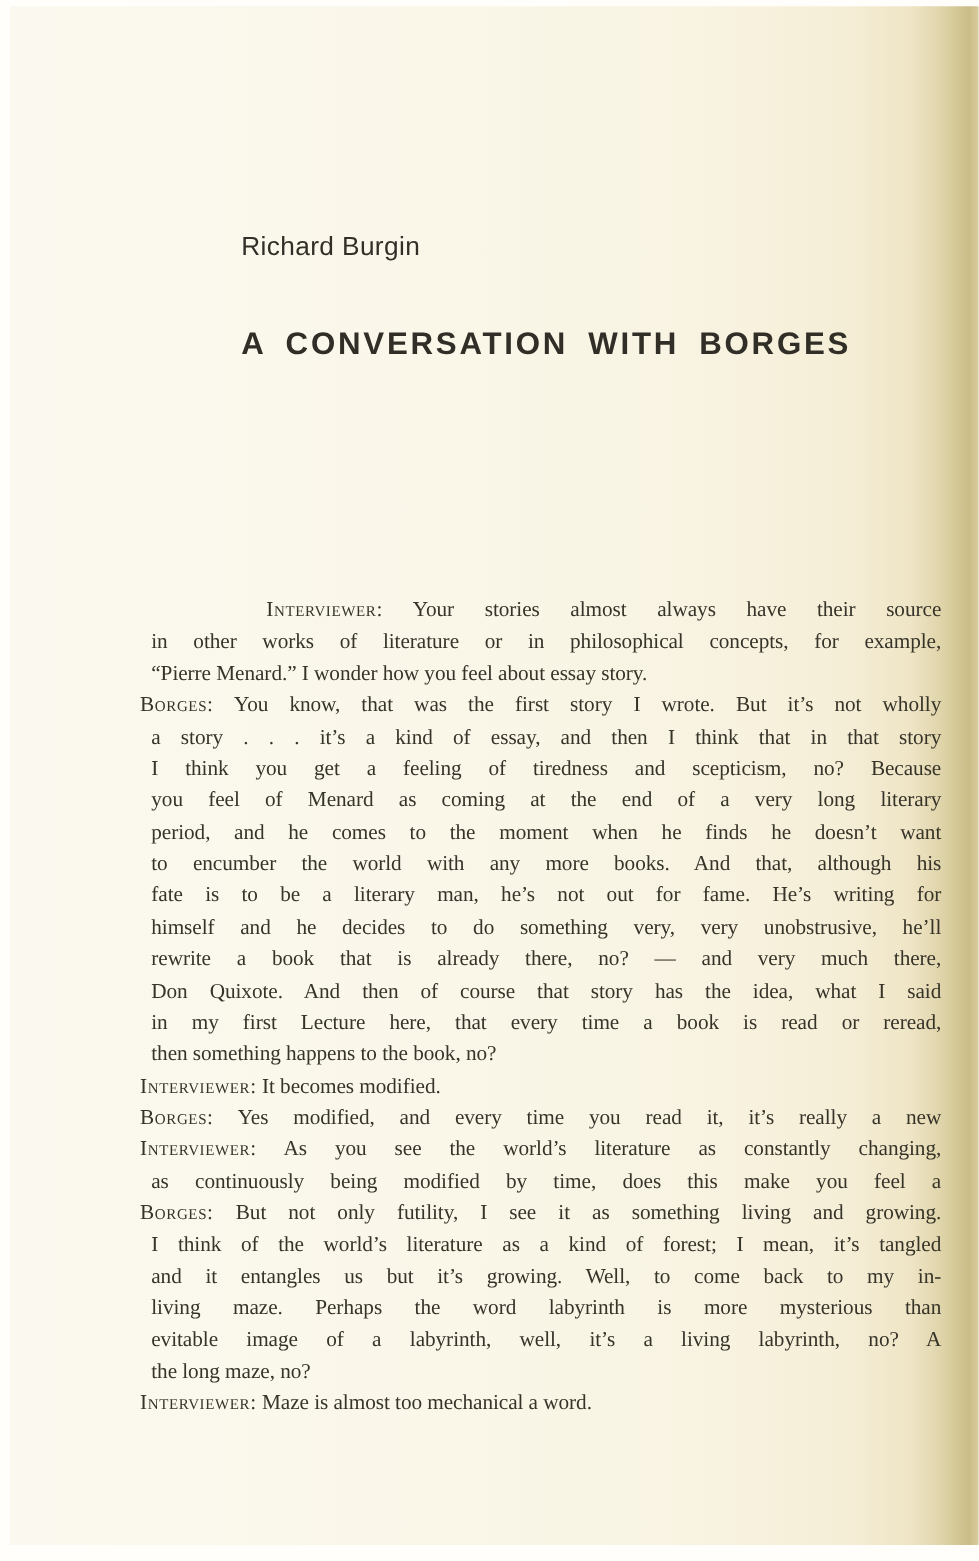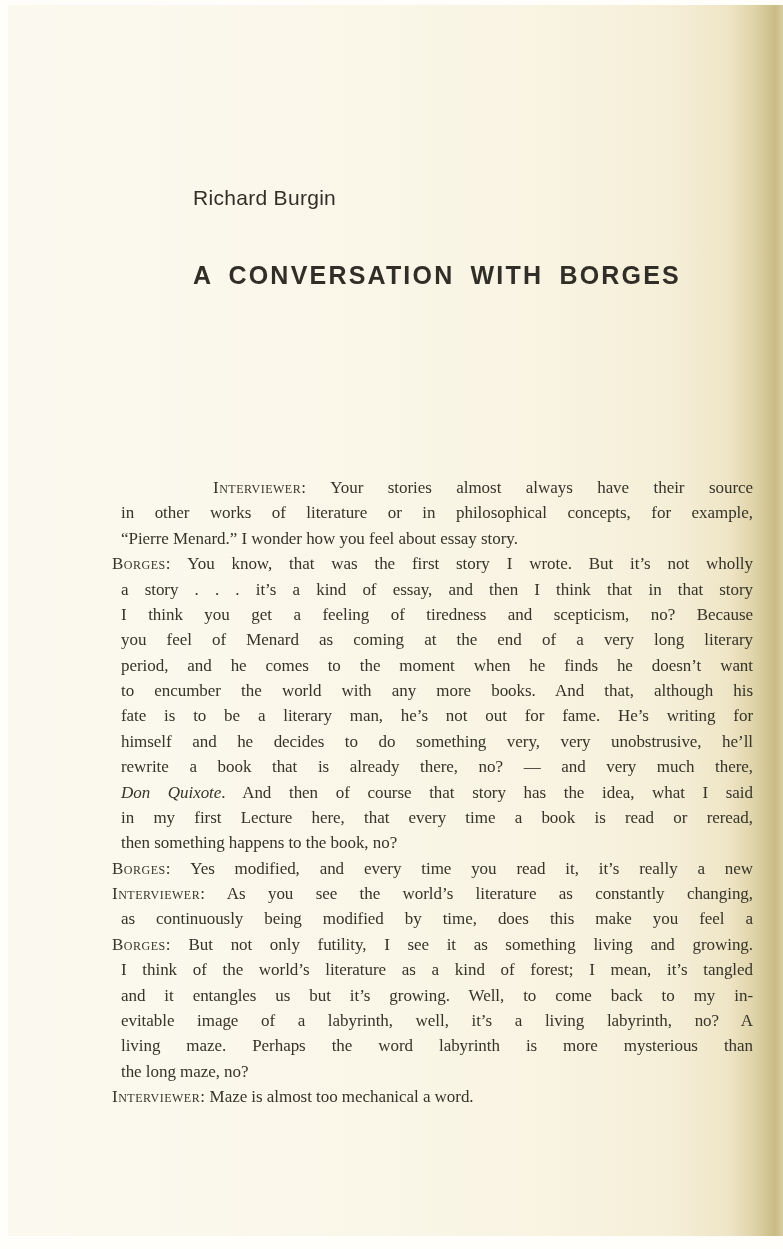--- a/index.html
+++ b/index.html
@@ -82,21 +82,20 @@
     padding-left: 101px; 
   }
   .turn .line.last {
     text-align-last: left;
   }
   .seg-sc {
     font-variant: small-caps;
     letter-spacing: 0.5px;
   }
   .seg-i {
-    font-style: italic;
   }
 </style>
 </head>
 <body>
 
 <div class="scan">
   <div class="page">
     <div class="author">Richard Burgin</div>
     <h1 class="title">A CONVERSATION WITH BORGES</h1>
     <div class="dialogue" id="dialogue">
@@ -113,32 +112,35 @@
           <div class="line"><span class="seg-t">period, and he comes to the moment when he finds he doesn’t want</span></div>
           <div class="line"><span class="seg-t">to encumber the world with any more books. And that, although his</span></div>
           <div class="line"><span class="seg-t">fate is to be a literary man, he’s not out for fame. He’s writing for</span></div>
           <div class="line"><span class="seg-t">himself and he decides to do something very, very unobstrusive, he’ll</span></div>
           <div class="line"><span class="seg-t">rewrite a book that is already there, no? — and very much there,</span></div>
           <div class="line"><span class="seg-i">Don Quixote</span><span class="seg-t">. And then of course that story has the idea, what I said</span></div>
           <div class="line"><span class="seg-t">in my first Lecture here, that every time a book is read or reread,</span></div>
           <div class="line last"><span class="seg-t">then something happens to the book, no?</span></div>
         </div>
         <div class="turn">
+          <div class="line first last"><span class="seg-sc">Interviewer:</span><span class="seg-t"> It becomes modified.</span></div>
+        </div>
+        <div class="turn">
           <div class="line first"><span class="seg-sc">Borges:</span><span class="seg-t"> Yes modified, and every time you read it, it’s really a new</span></div>
         </div>
         <div class="turn">
           <div class="line first"><span class="seg-sc">Interviewer:</span><span class="seg-t"> As you see the world’s literature as constantly changing,</span></div>
           <div class="line"><span class="seg-t">as continuously being modified by time, does this make you feel a</span></div>
         </div>
         <div class="turn">
           <div class="line first"><span class="seg-sc">Borges:</span><span class="seg-t"> But not only futility, I see it as something living and growing.</span></div>
           <div class="line"><span class="seg-t">I think of the world’s literature as a kind of forest; I mean, it’s tangled</span></div>
           <div class="line"><span class="seg-t">and it entangles us but it’s growing. Well, to come back to my in-</span></div>
+          <div class="line"><span class="seg-t">living maze. Perhaps the word labyrinth is more mysterious than</span></div>
           <div class="line"><span class="seg-t">evitable image of a labyrinth, well, it’s a living labyrinth, no? A</span></div>
-          <div class="line"><span class="seg-t">living maze. Perhaps the word labyrinth is more mysterious than</span></div>
           <div class="line last"><span class="seg-t">the long maze, no?</span></div>
         </div>
         <div class="turn">
           <div class="line first last"><span class="seg-sc">Interviewer:</span><span class="seg-t"> Maze is almost too mechanical a word.</span></div>
         </div>
       </div>
   </div>
 </div>
 
 </body></html>

